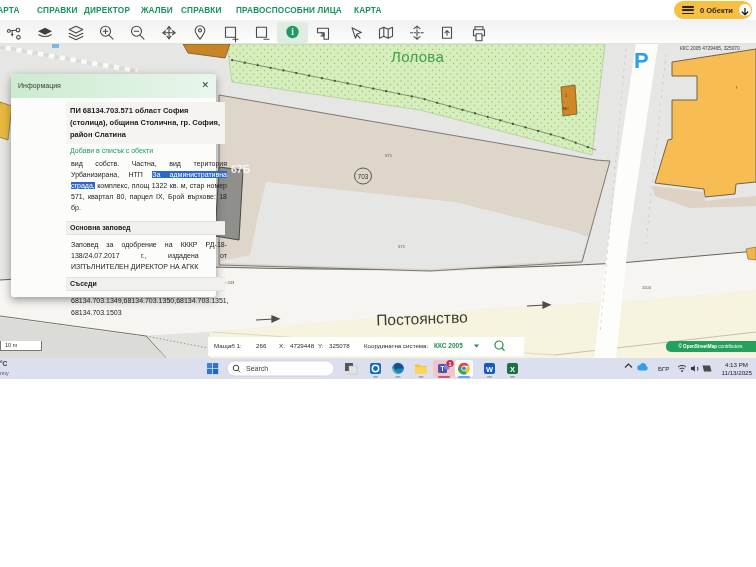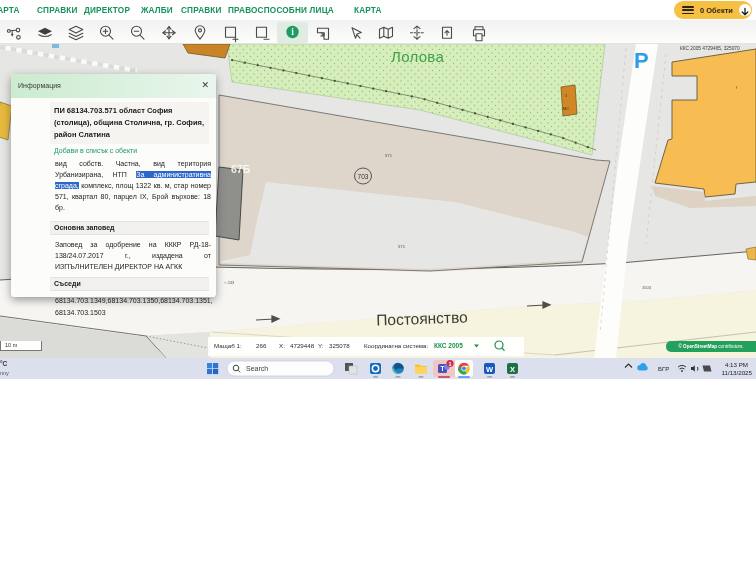--- a/index.html
+++ b/index.html
@@ -16,21 +16,21 @@
   #objbtn .circ { position:absolute; right:1.5px; top:3px; width:12px; height:12px; background:#fff; border-radius:50%; }
   
   #toolbar { position:absolute; left:0; top:20px; width:756px; height:24px; background:linear-gradient(#f0f1f0,#fdfdfc); border-bottom:1px solid #e3e3e1;}
   
   #map { position:absolute; left:0; top:44px; width:756px; height:314px; overflow:hidden; background:#e8e8e6;}
   
   #panel { position:absolute; left:11px; top:74px; width:205px; height:223px; background:#fcfcfa; border-radius:3px; box-shadow:0 3px 9px rgba(40,40,40,.45); font-size:7px; color:#222;}
   #panel .hdr { position:absolute; left:0; top:0; width:100%; height:24px; background:linear-gradient(90deg,#cbebce,#e9f6ed); border-radius:3px 3px 0 0;}
   #panel .hdr .t { position:absolute; left:7px; top:8px; font-size:7px; color:#3a3a3a; }
   #panel .hdr .x { position:absolute; right:7px; top:6px; font-size:9px; color:#333; }
-  #panel .body { position:absolute; left:0; top:24px; width:100%;padding-left:32px; }
+  #panel .body { position:absolute; left:16px; top:24px; width:100%;padding-left:32px; }
   #panel .title { margin:4px 7px 0 7px; padding:3px 4px; background:#f5f4f1; font-weight:bold; font-size:7.5px; line-height:12px; color:#1b1b1b;}
   #panel .link { margin:3px 7px 0 11px; color:#1c9a68; font-size:7px; }
   #panel .para { margin:4px 5px 0 12px; font-size:7px; line-height:11px; text-align:justify; color:#222;}
   #panel .sect { margin:8px 7px 0 7px; padding:2px 4px; background:#f1f0ee; border-top:1px solid #e3e3e1; border-bottom:1px solid #e3e3e1; font-weight:bold; font-size:7px; line-height:8px; color:#1b1b1b;}
   #panel .sect.s2 { margin-top:5px; }
   #panel .numrow { display:flex; justify-content:space-between; }
   #panel .nums { margin:4px 8px 0 12px; font-size:7px; line-height:11.5px; color:#222; }
   .hl { background:#2d68c9; color:#fff; }
   
   #statbar { position:absolute; left:208px; top:337px; width:316px; height:19px; background:rgba(255,255,255,.93); font-size:6px; color:#2b2b2b; }
@@ -43,21 +43,21 @@
 </head>
 <body>
 <div id="stage">
 
   <div id="nav">
     <span class="navitem" style="left:-8px">КАРТА</span>
     <span class="navitem" style="left:37px">СПРАВКИ</span>
     <span class="navitem" style="left:84px">ДИРЕКТОР</span>
     <span class="navitem" style="left:141px">ЖАЛБИ</span>
     <span class="navitem" style="left:181px">СПРАВКИ</span>
-    <span class="navitem" style="left:228px">ПРАВОСПОСОБНИ ЛИЦА</span>
+    <span class="navitem" style="left:236px">ПРАВОСПОСОБНИ ЛИЦА</span>
     <span class="navitem" style="left:354px">КАРТА</span>
     <div id="objbtn">
       <div class="burger">
           <div></div>
           <div></div>
           <div></div>
         </div>
       <span class="lbl">0 Обекти</span>
       <span class="circ"><svg width="12" height="12" viewBox="0 0 12 12">
             <path d="M6,2.5 v6 M3.2,6 L6,8.8 L8.8,6" fill="none" stroke="#1b1b1b" stroke-width="1.3" stroke-linecap="round" stroke-linejoin="round"></path>

